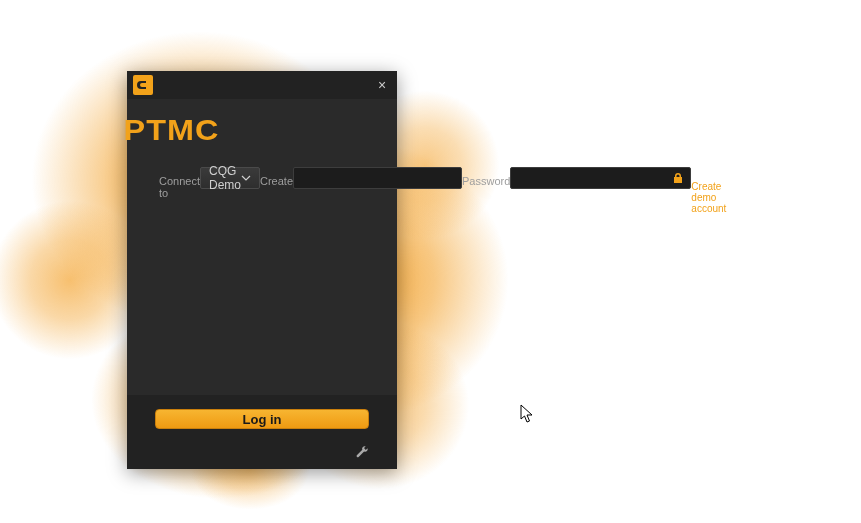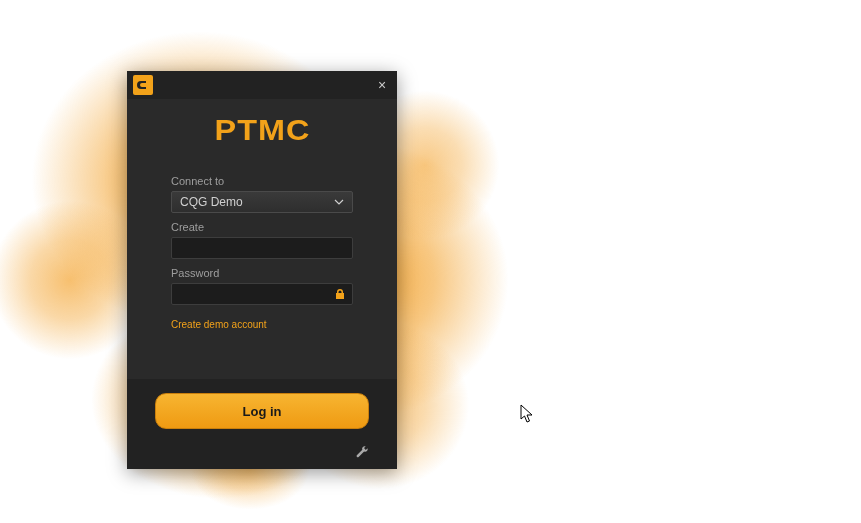--- a/index.html
+++ b/index.html
@@ -52,35 +52,35 @@
   .titlebar .spacer { flex: 1; }
   .titlebar .close {
     width: 18px; height: 18px;
     color: #ccc;
     display: flex; align-items: center; justify-content: center;
     font-size: 14px; line-height: 1;
     cursor: pointer;
   }
 
   .logo-row {
-    display: flex; justify-content: center;
+    display: flex; justify-content: flex-start;
     padding: 14px 0 20px 0;
   }
   .logo-text {
     font-size: 30px;
     font-weight: 900;
     letter-spacing: 1px;
     color: #f2a21a;
     font-family: Impact, "Arial Black", sans-serif;
     transform: scaleX(1.08);
   }
 
   .form {
-    padding: 0 44px;
-    display: flex; flex-direction: column;
+    padding: 0 32px;
+    display: flex; flex-direction: row;
   }
   .lbl {
     font-size: 11px;
     color: #9e9e9e;
     margin-top: 8px;
     margin-bottom: 4px;
   }
   .select {
     height: 22px;
     background: linear-gradient(#3a3a3a,#2e2e2e);
@@ -118,24 +118,24 @@
     width: fit-content;
   }
 
   .footer {
     margin-top: auto;
     background: #222;
     padding: 14px 28px 10px 28px;
     display: flex; flex-direction: column;
   }
   .login-btn {
-    height: 36px;
+    height: 20px;
     background: linear-gradient(#f7b531,#ef9a12);
     border: 1px solid #ca7f0c;
-    border-radius: 11px;
+    border-radius: 4px;
     color: #1a1a1a;
     font-size: 13px;
     font-weight: 600;
     display: flex; align-items: center; justify-content: center;
     cursor: pointer;
   }
   .settings-row {
     display: flex; justify-content: flex-end;
     margin-top: 16px;
   }

